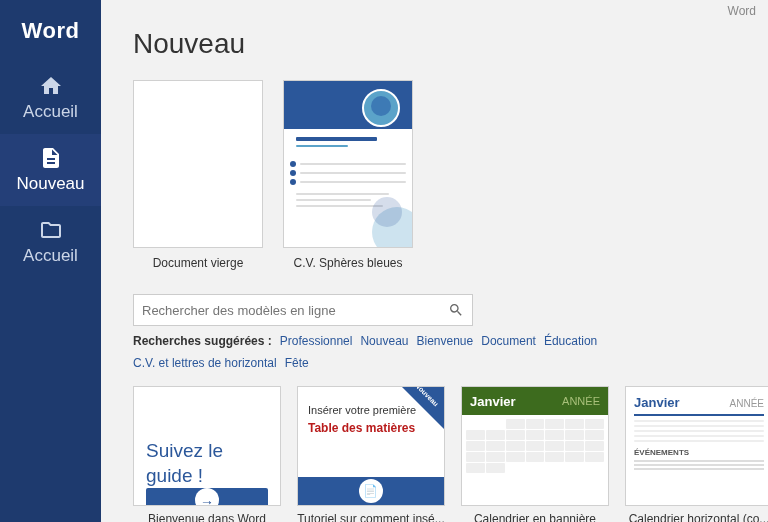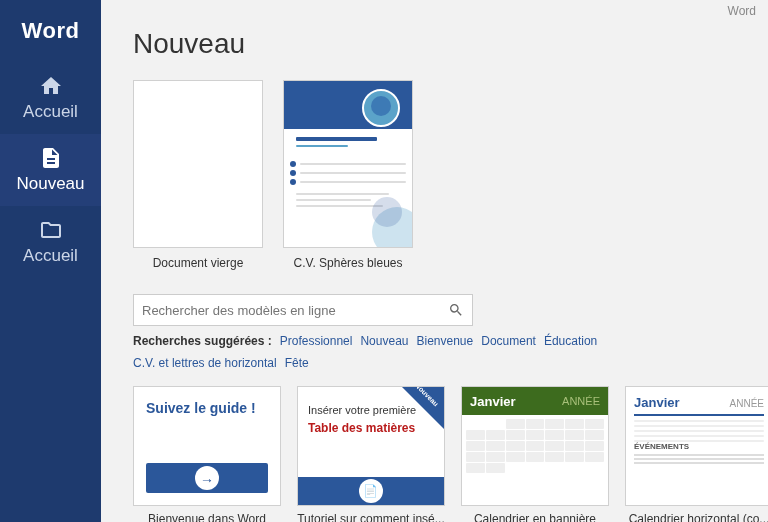--- a/index.html
+++ b/index.html
@@ -224,23 +224,24 @@
       background: white;
       width: 100%;
       height: 100%;
       padding: 12px;
       display: flex;
       flex-direction: column;
       justify-content: space-between;
     }
     .card-bienvenue-text {
       color: #2b579a;
-      font-size: 14px;
-      font-weight: 700;
+      font-size: 19px;
+      font-weight: 400;
       line-height: 1.3;
+      margin-top: 40px;
     }
     .card-bienvenue-footer {
       background: #2b579a;
       height: 30px;
       display: flex;
       align-items: center;
       justify-content: center;
       border-radius: 2px;
     }
     .arrow-circle {
@@ -319,21 +320,21 @@
       justify-content: space-between;
       align-items: baseline;
       border-bottom: 2px solid #2b579a;
       padding-bottom: 4px;
       margin-bottom: 4px;
     }
     .cal-h-month { color: #2b579a; font-size: 13px; font-weight: 700; }
     .cal-h-year { color: #999; font-size: 10px; }
     .cal-h-lines { display: flex; flex-direction: column; gap: 3px; margin-top: 4px; }
     .cal-h-line { height: 2px; background: #eee; border-radius: 1px; }
-    .cal-h-events { }
+    .cal-h-events { margin-top: 6px; }
     .cal-h-events-title { font-size: 8px; font-weight: 700; color: #555; text-transform: uppercase; margin-bottom: 3px; }
     .cal-h-event-line { height: 2px; background: #ddd; margin-bottom: 2px; }
 
     
     .nouveau-corner {
       position: absolute;
       top: 0; right: 0;
       width: 0; height: 0;
       border-style: solid;
       border-width: 0 42px 42px 0;

